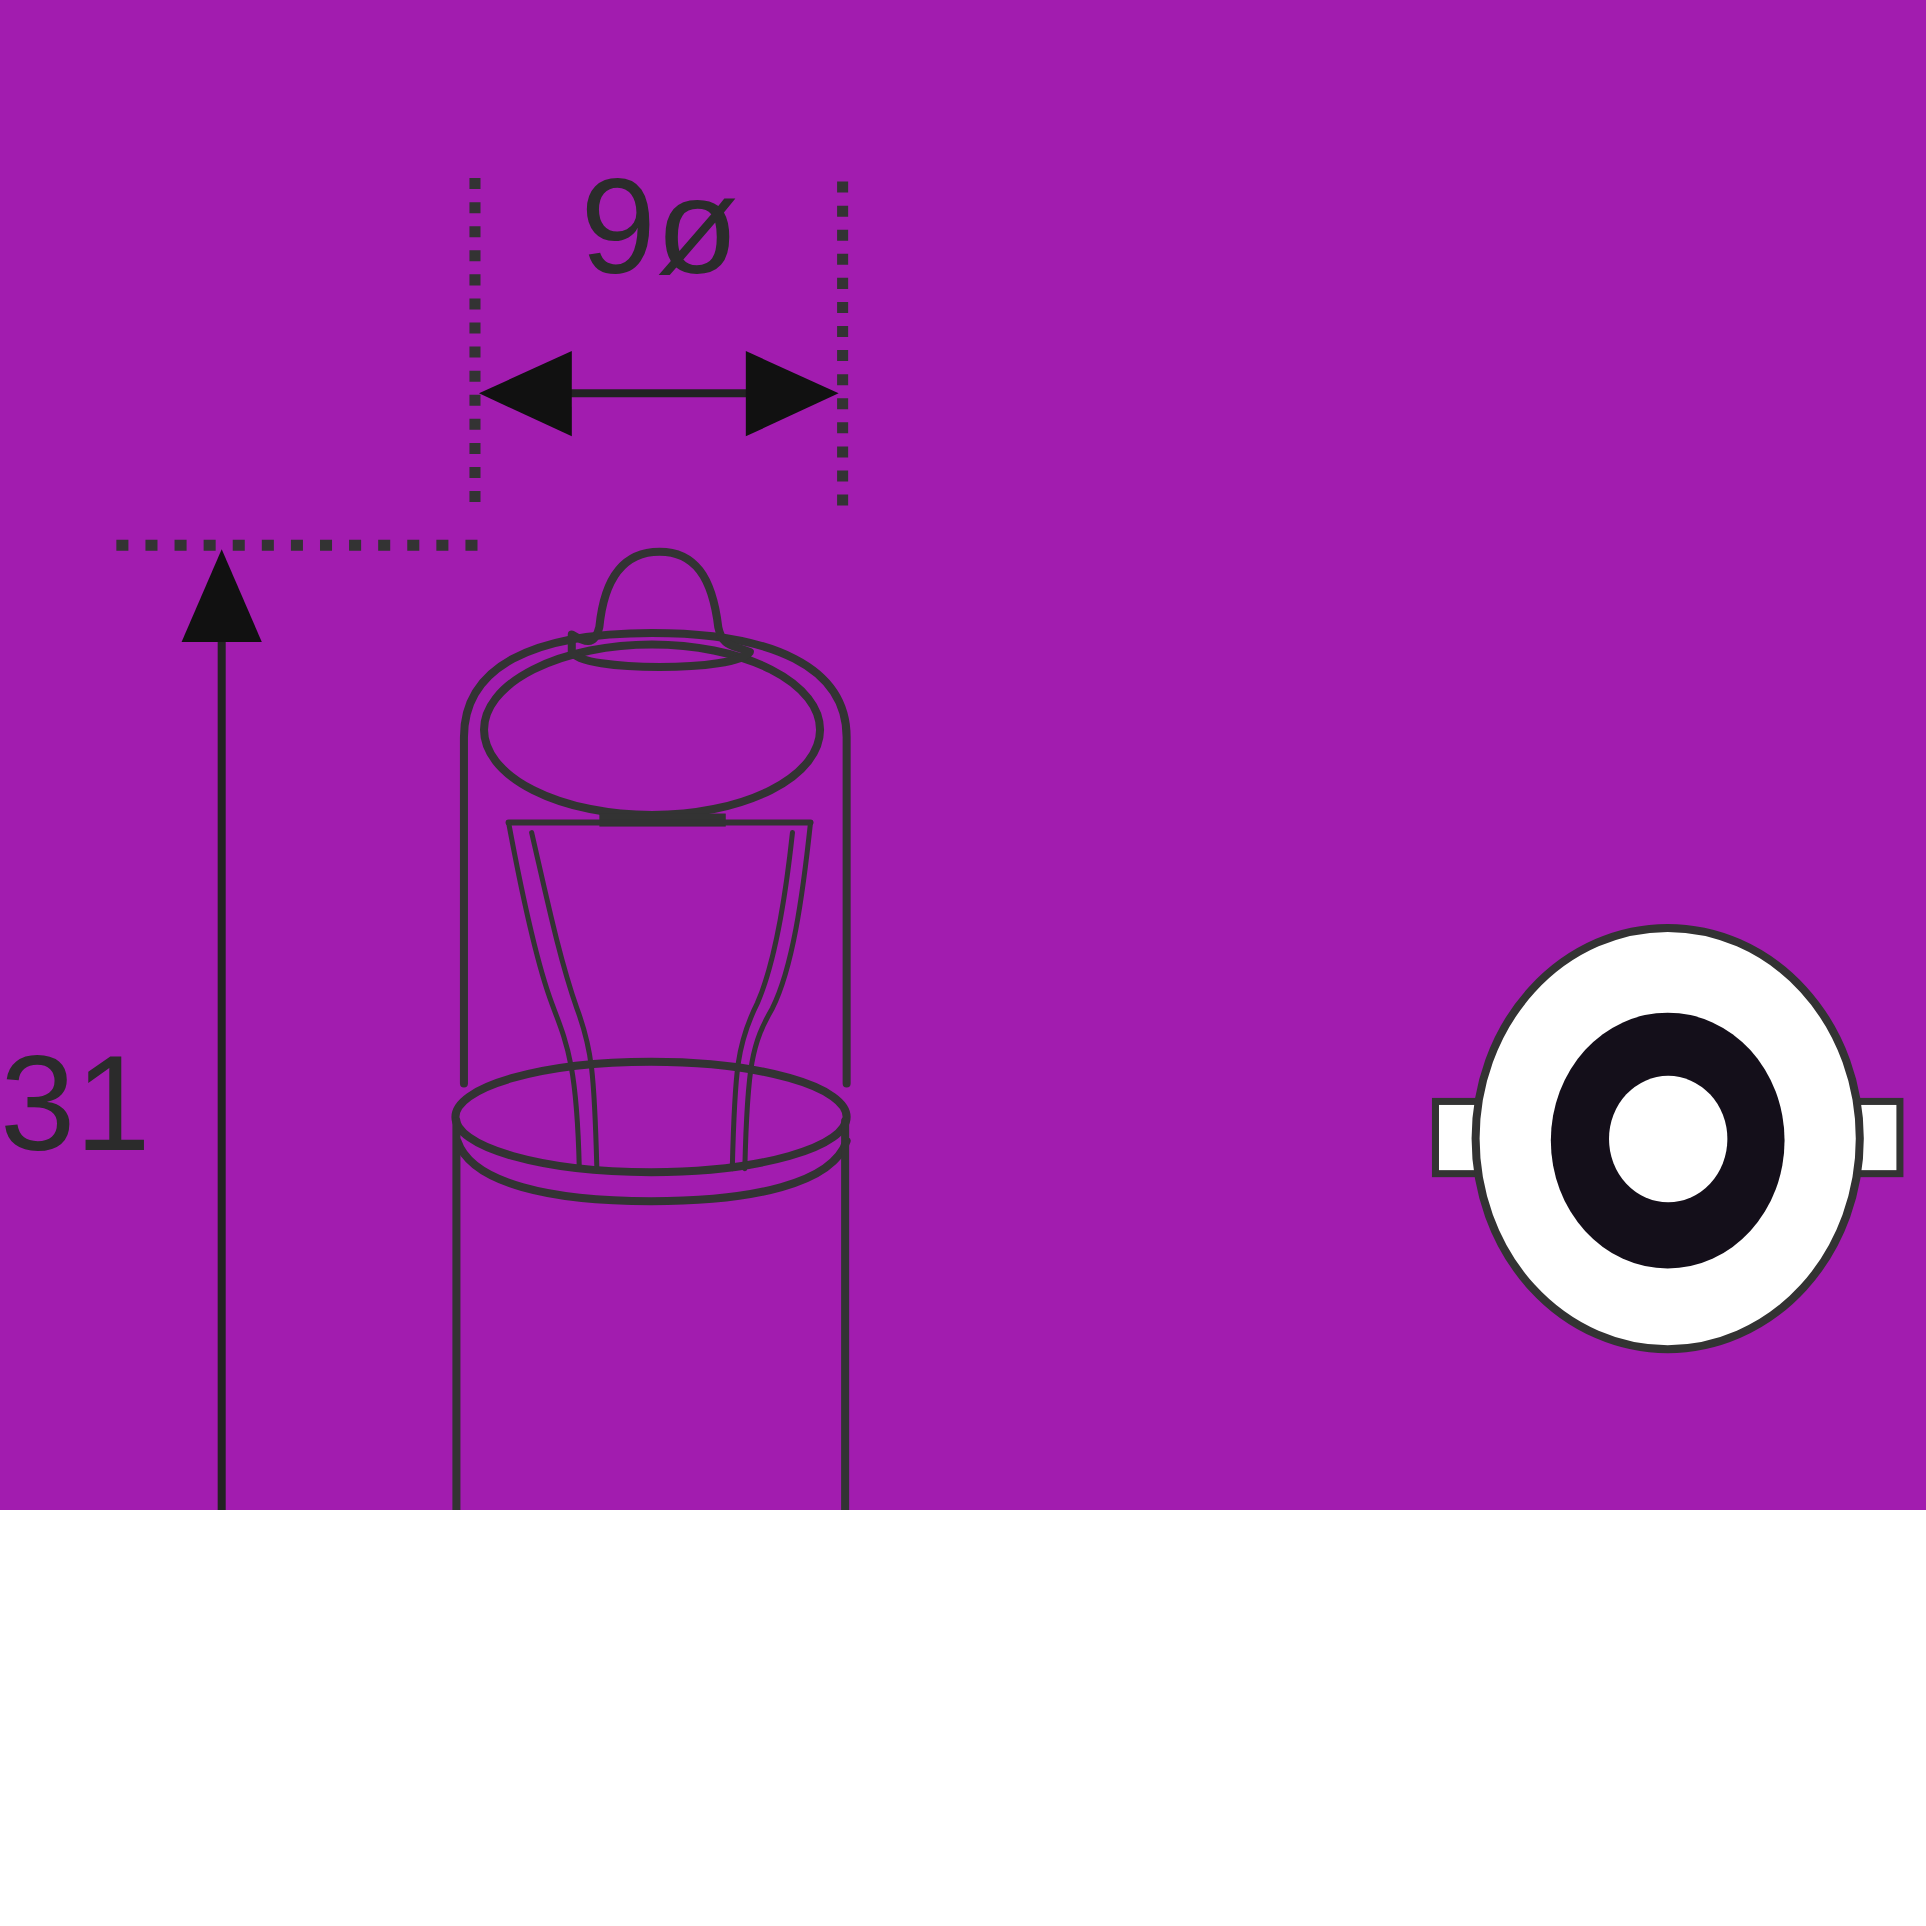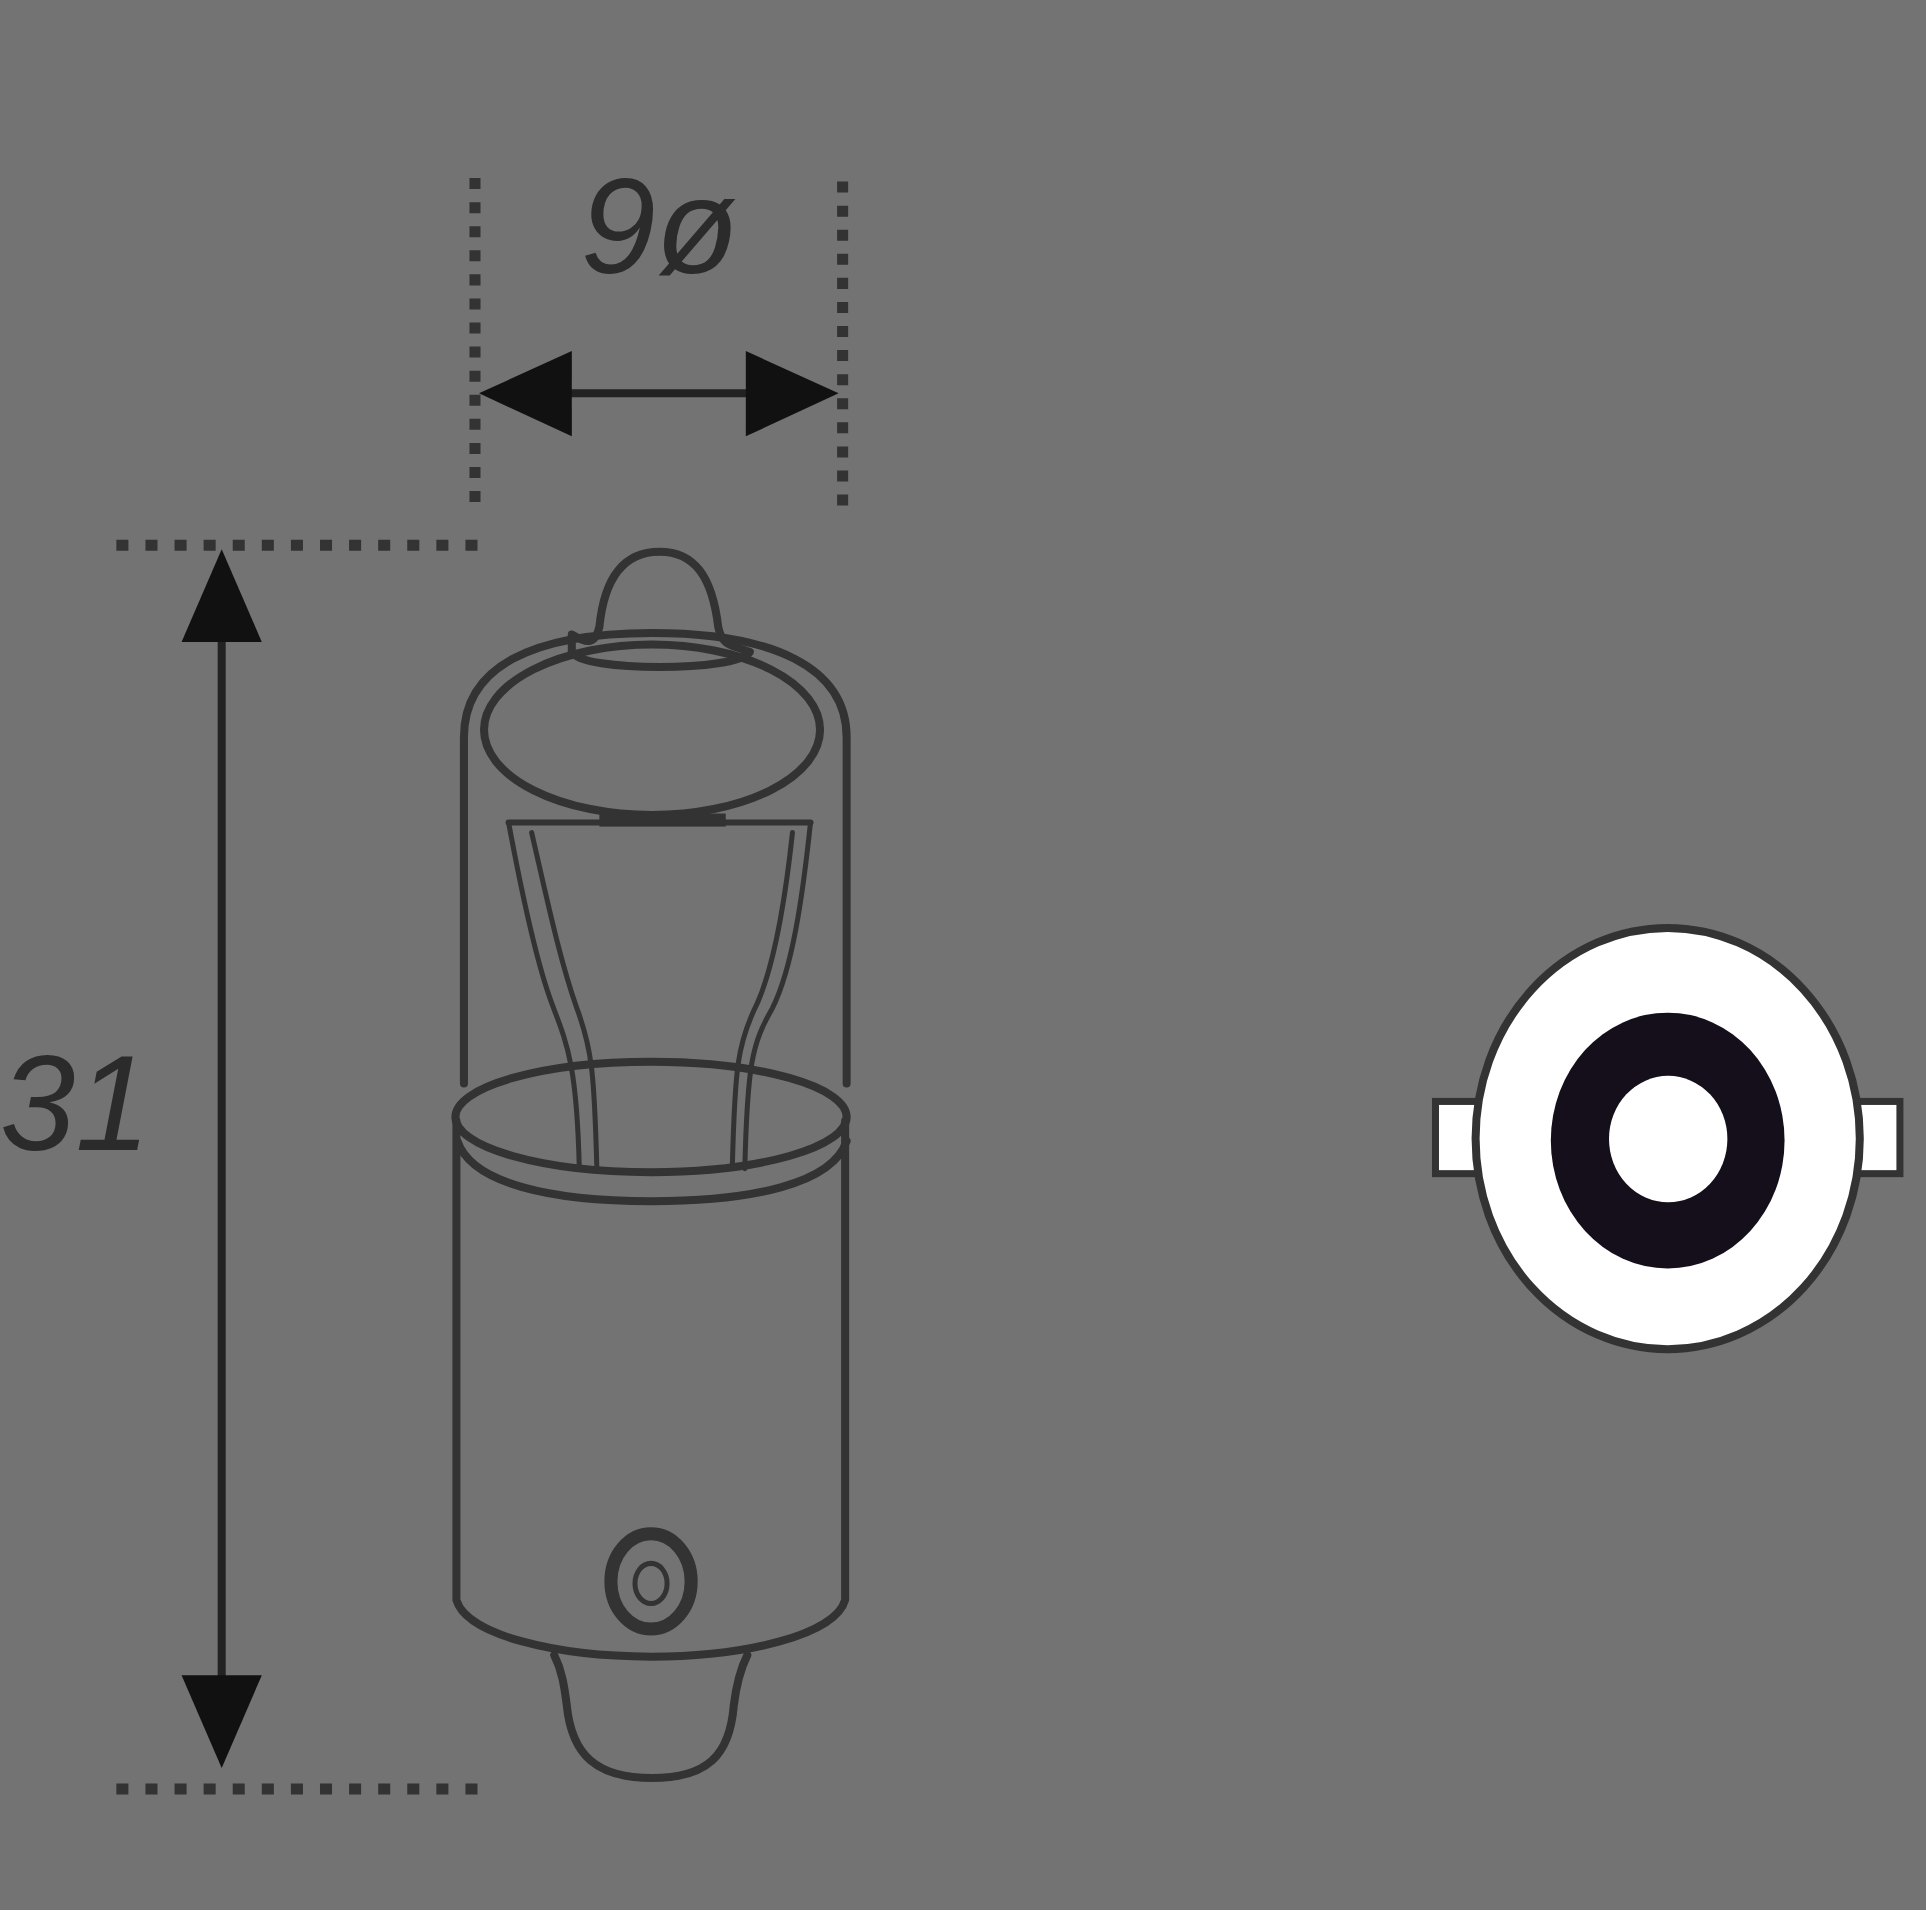--- a/index.html
+++ b/index.html
@@ -1,16 +1,16 @@
 <!DOCTYPE html>
 <html style="font-size:8px"><head>
 <meta charset="utf-8">
 <style>
   html, body { margin: 0; padding: 0; background: #ffffff; }
-  #canvas { position: relative; width: 1926px; height: 1910px; background: #737373; overflow: hidden; font-style: italic; }
+  #canvas { position: relative; width: 1926px; height: 1510px; background: #a21caf; overflow: hidden; }
   svg { position: absolute; left: 0; top: 0; }
   .lbl { font-family: "Liberation Sans", sans-serif; fill: #2b2b2b; }
 </style>
 </head>
 <body>
 
 <div id="canvas">
 <svg width="1926" height="1926" viewBox="0 0 3840 3840" xmlns="http://www.w3.org/2000/svg">
 
   <g>

